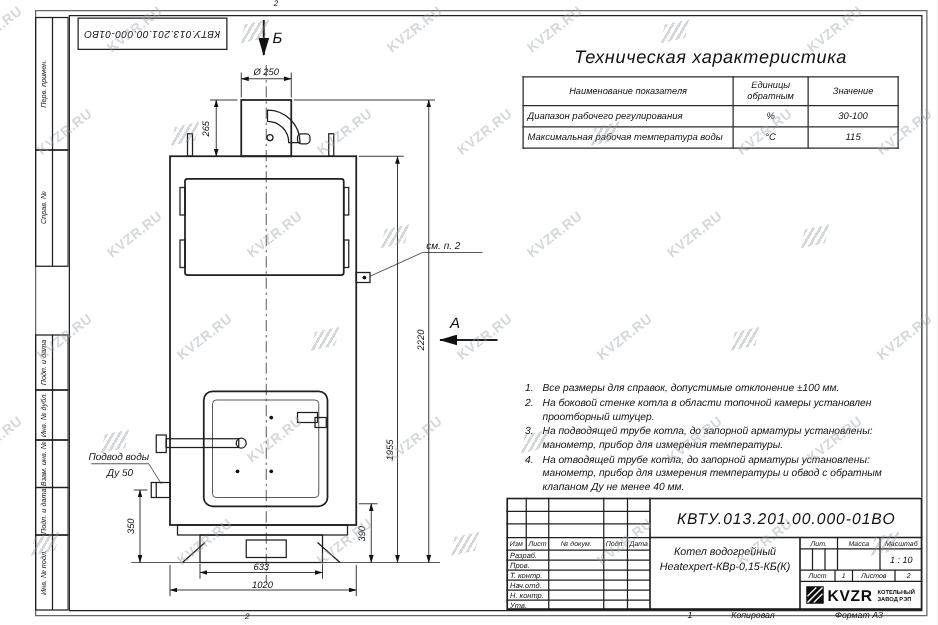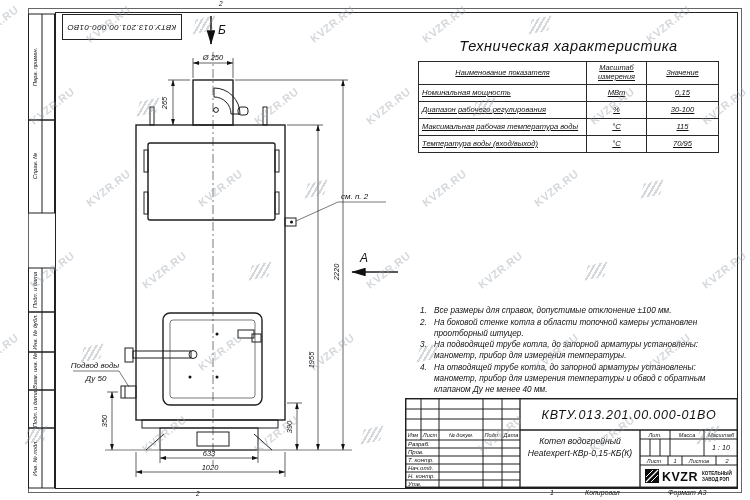--- a/index.html
+++ b/index.html
@@ -14,21 +14,21 @@
            color:#9aa2aa;opacity:.42;letter-spacing:.5px;white-space:nowrap;}
   .wm-logo{position:absolute;width:20px;height:14px;opacity:.38;transform:rotate(-12deg) skewX(-24deg);
            background:repeating-linear-gradient(115deg,#8f979e 0 2.5px,transparent 2.5px 5.5px);}
   
   .corner-stamp{position:absolute;left:62px;top:14px;width:118px;height:24px;border:1.2px solid #222;
                 display:flex;align-items:center;justify-content:center;z-index:4;background:#fff;}
   .corner-stamp span{transform:rotate(180deg);font-size:8px;font-style:italic;letter-spacing:.4px;white-space:nowrap;}
   
   .spec{position:absolute;left:418px;top:38px;width:301px;z-index:3;}
   .spec-title{text-align:center;font-size:14.5px;font-style:italic;letter-spacing:.5px;margin:0 0 7px 0;}
-  table.spec-tbl{width:100%;border-collapse:collapse;table-layout:fixed;text-decoration:underline;}
+  table.spec-tbl{width:100%;border-collapse:collapse;table-layout:fixed;}
   .spec-tbl td,.spec-tbl th{border:1px solid #2a2a2a;font-style:italic;font-weight:normal;
         font-size:7.6px;padding:1px 3px;line-height:1.15;}
   .spec-tbl th{text-align:center;vertical-align:middle;height:20px;font-size:7.4px;}
   .spec-tbl td{height:14px;}
   .spec-tbl td.c{text-align:center;}
   
   .notes{position:absolute;left:420px;top:306px;width:312px;z-index:3;}
   .note{display:flex;font-size:8.2px;font-style:italic;line-height:1.32;margin-bottom:1px;}
   .note .n{width:14px;flex:none;}
   .note .t{flex:1;font-style:italic;}
@@ -237,42 +237,32 @@
     <div class="spec-title">Техническая характеристика</div>
     <table class="spec-tbl">
       <colgroup>
           <col style="width:56%">
           <col style="width:20%">
           <col style="width:24%">
         </colgroup>
       <tbody>
           <tr>
         <th>Наименование показателя</th>
-        <th>Масштаб измерения</th>
+        <th>Единицы обратным</th>
         <th>Значение</th>
       </tr>
-      <tr>
-            <td>Номинальная мощность</td>
-            <td class="c">МВт</td>
-            <td class="c">0,15</td>
-          </tr>
       <tr>
             <td>Диапазон рабочего регулирования</td>
             <td class="c">%</td>
             <td class="c">30-100</td>
           </tr>
       <tr>
             <td>Максимальная рабочая температура воды</td>
             <td class="c">°С</td>
             <td class="c">115</td>
-          </tr>
-      <tr>
-            <td>Температура воды (вход/выход)</td>
-            <td class="c">°С</td>
-            <td class="c">70/95</td>
           </tr>
     </tbody>
       </table>
   </div>
 
   <div class="notes">
     <div class="note">
         <span class="n">1.</span>
         <span class="t">Все размеры для справок, допустимые отклонение ±100 мм.</span>
       </div>

